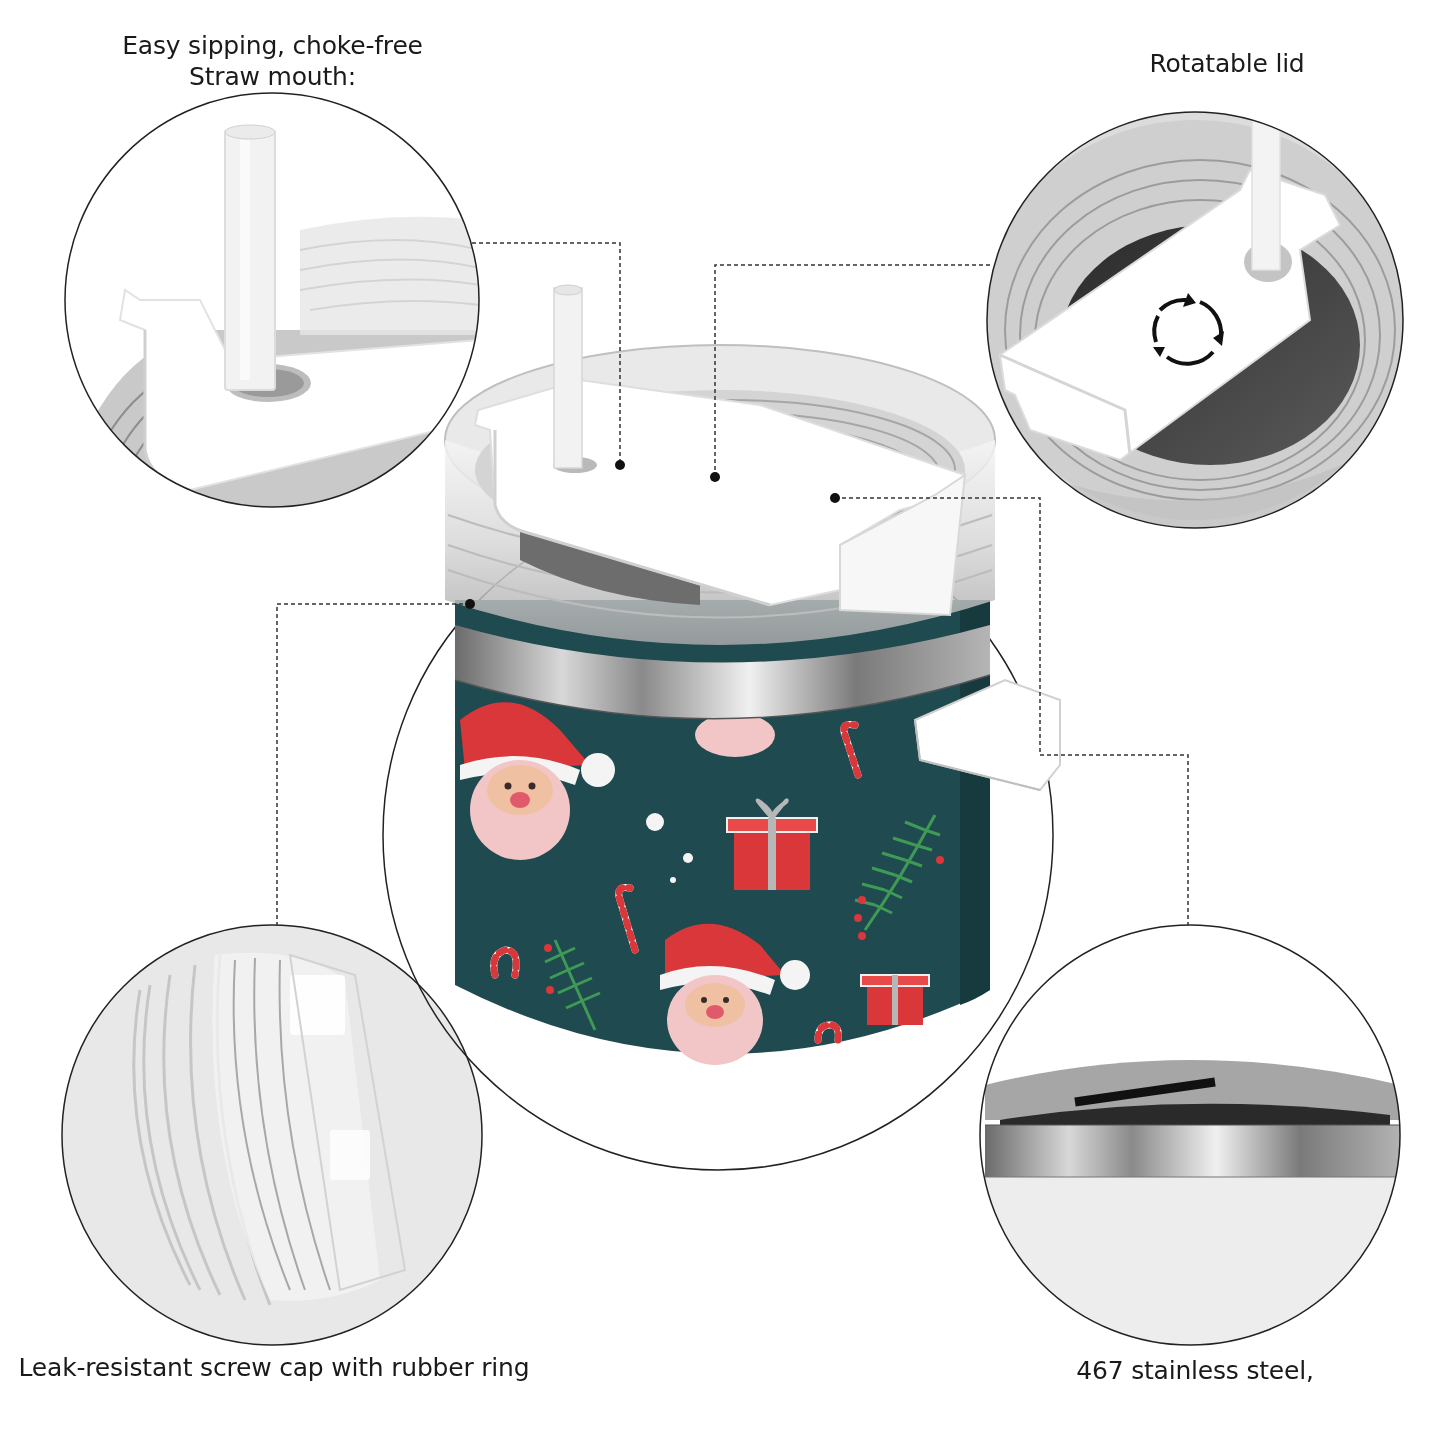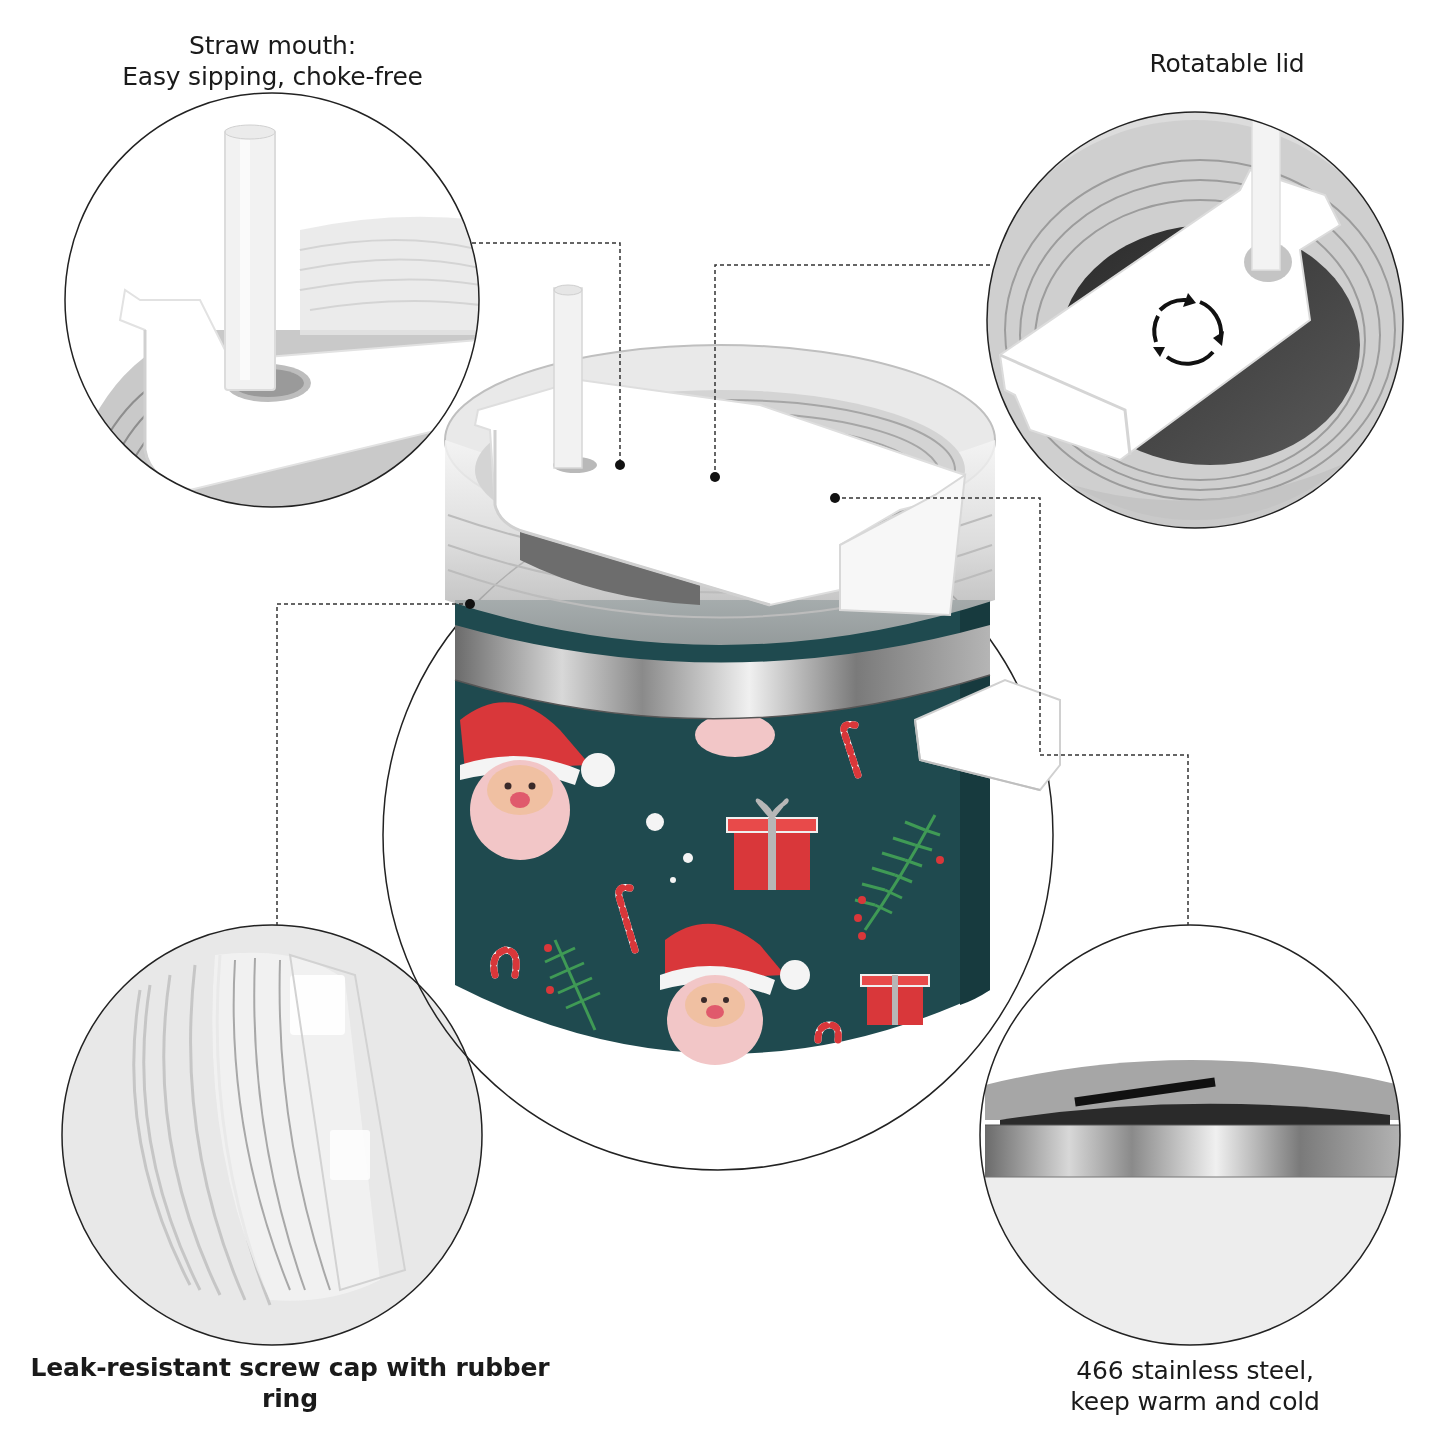--- a/index.html
+++ b/index.html
@@ -5,32 +5,31 @@
   html, body { margin:0; padding:0; background:#ffffff; }
   body { width:1445px; height:1445px; position:relative; overflow:hidden; font-family:"DejaVu Sans", "Liberation Sans", sans-serif; color:#1a1a1a; }
   .label { position:absolute; text-align:center; font-size:25px; line-height:31px; color:#1a1a1a; letter-spacing:-0.2px; }
   .label span { display:block; }
   svg.full { position:absolute; left:0; top:0; }
 </style>
 </head>
 <body>
 
 <div class="label" style="left:90px; top:30px; width:365px;">
+  <span>Easy sipping, choke-free</span>
   <span>Straw mouth:</span>
-  <span>Easy sipping, choke-free</span>
 </div>
 <div class="label" style="left:1112px; top:48px; width:230px;">
   <span>Rotatable lid</span>
 </div>
-<div class="label" style="left:16px; top:1352px; width:548px;font-weight:bold;">
+<div class="label" style="left:0px; top:1352px; width:548px;">
   <span>Leak-resistant screw cap with rubber ring</span>
 </div>
 <div class="label" style="left:1040px; top:1355px; width:310px;">
-  <span>466 stainless steel,</span>
-  <span>keep warm and cold</span>
+  <span>467 stainless steel,</span>
 </div>
 
 <svg class="full" width="1445" height="1445" viewBox="0 0 1445 1445">
   <defs>
     <clipPath id="clipTL">
         <circle cx="272" cy="300" r="207"></circle>
       </clipPath>
     <clipPath id="clipTR">
         <circle cx="1195" cy="320" r="208"></circle>
       </clipPath>

